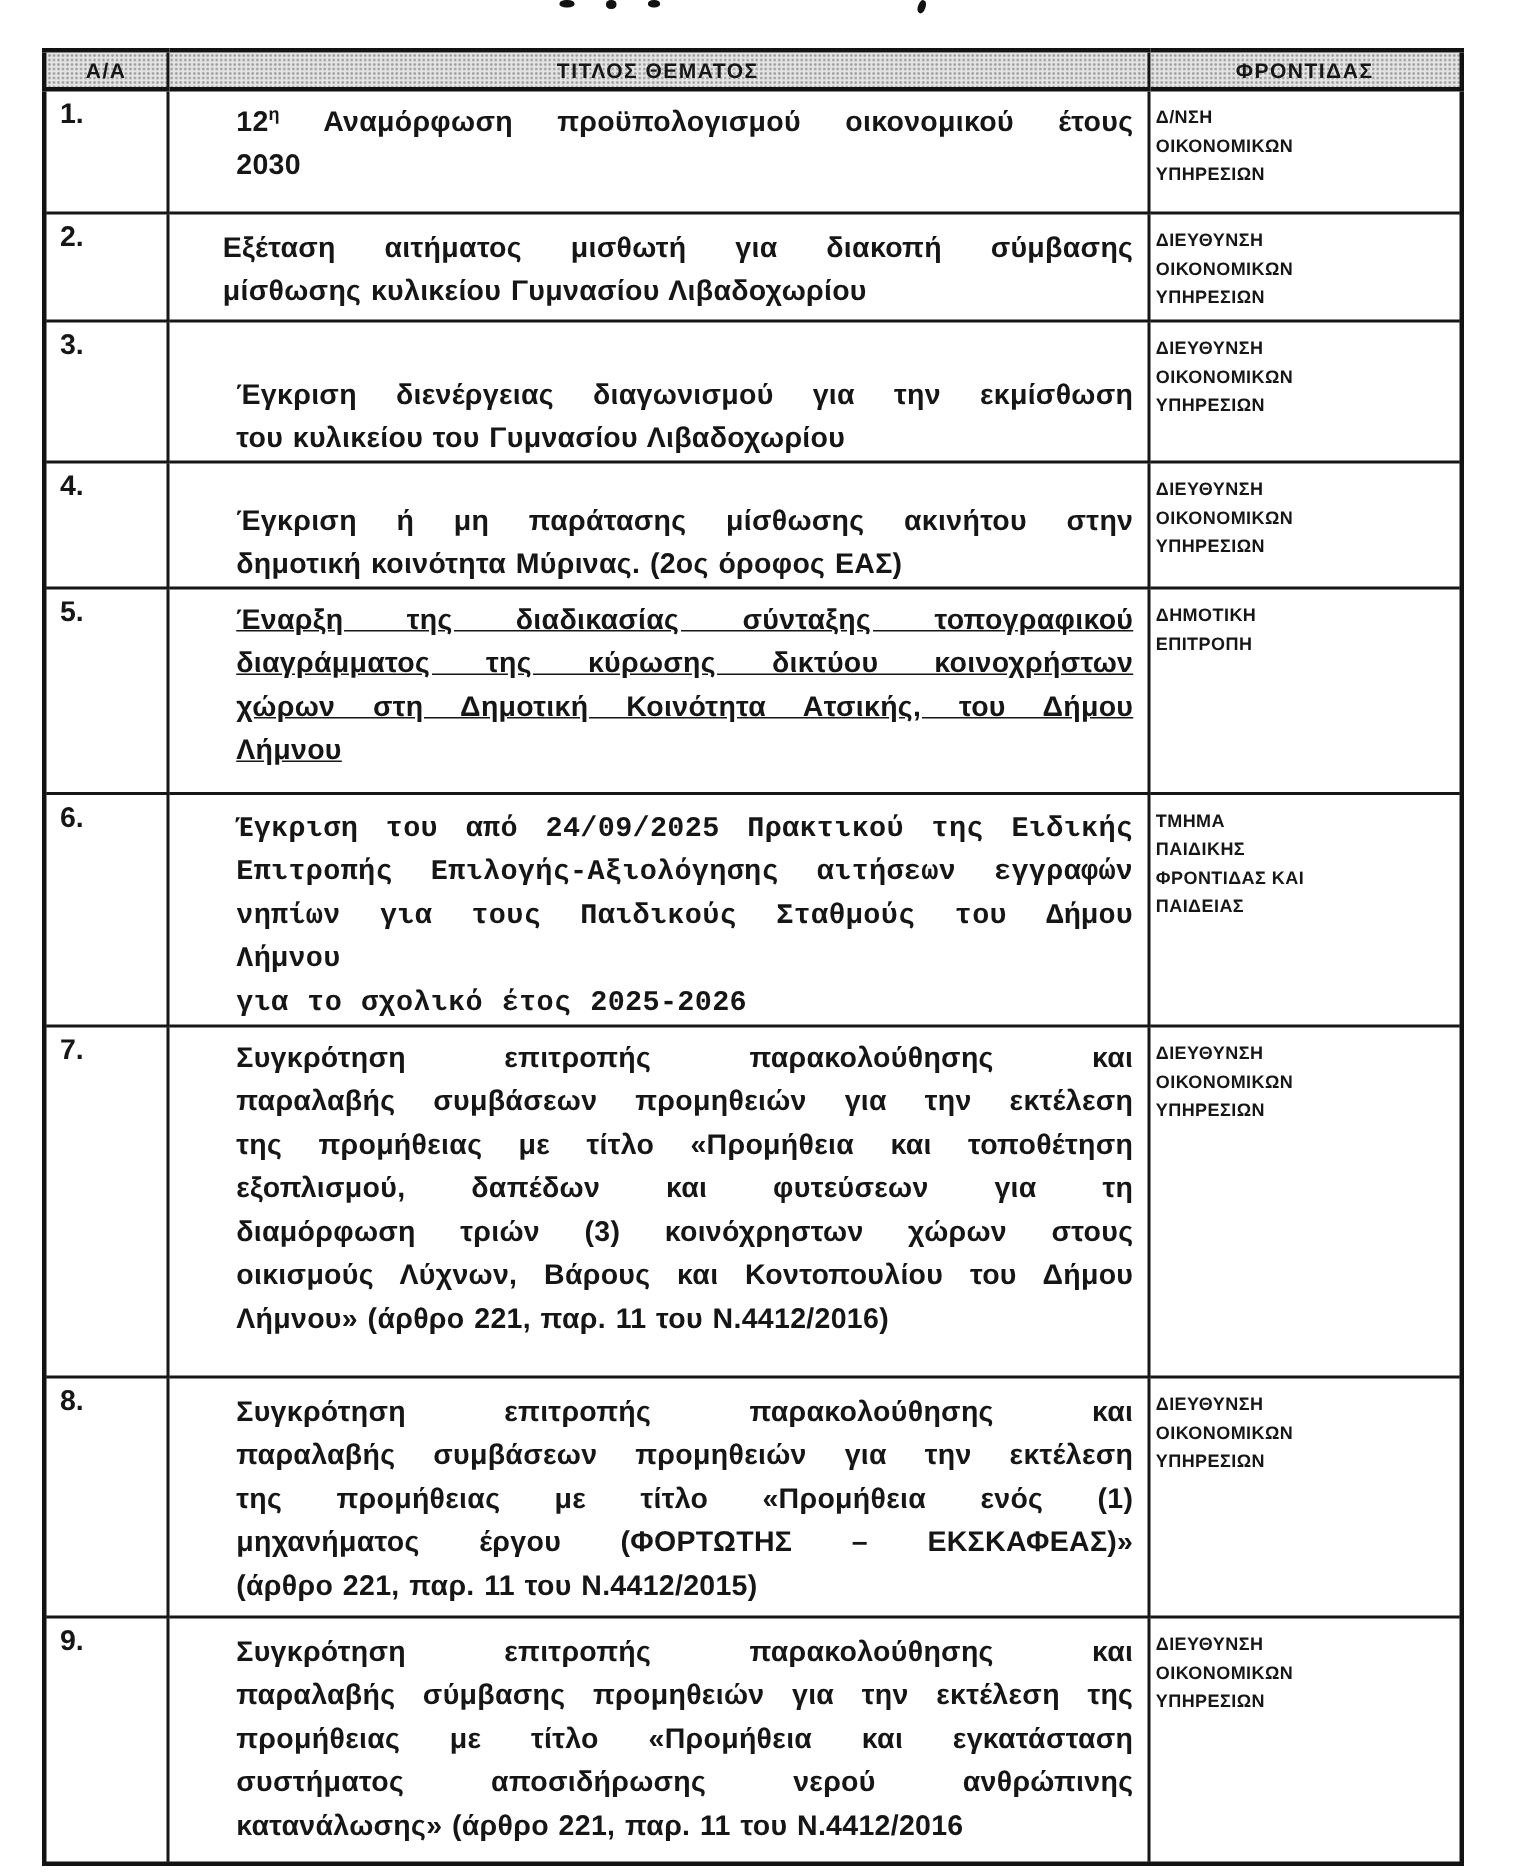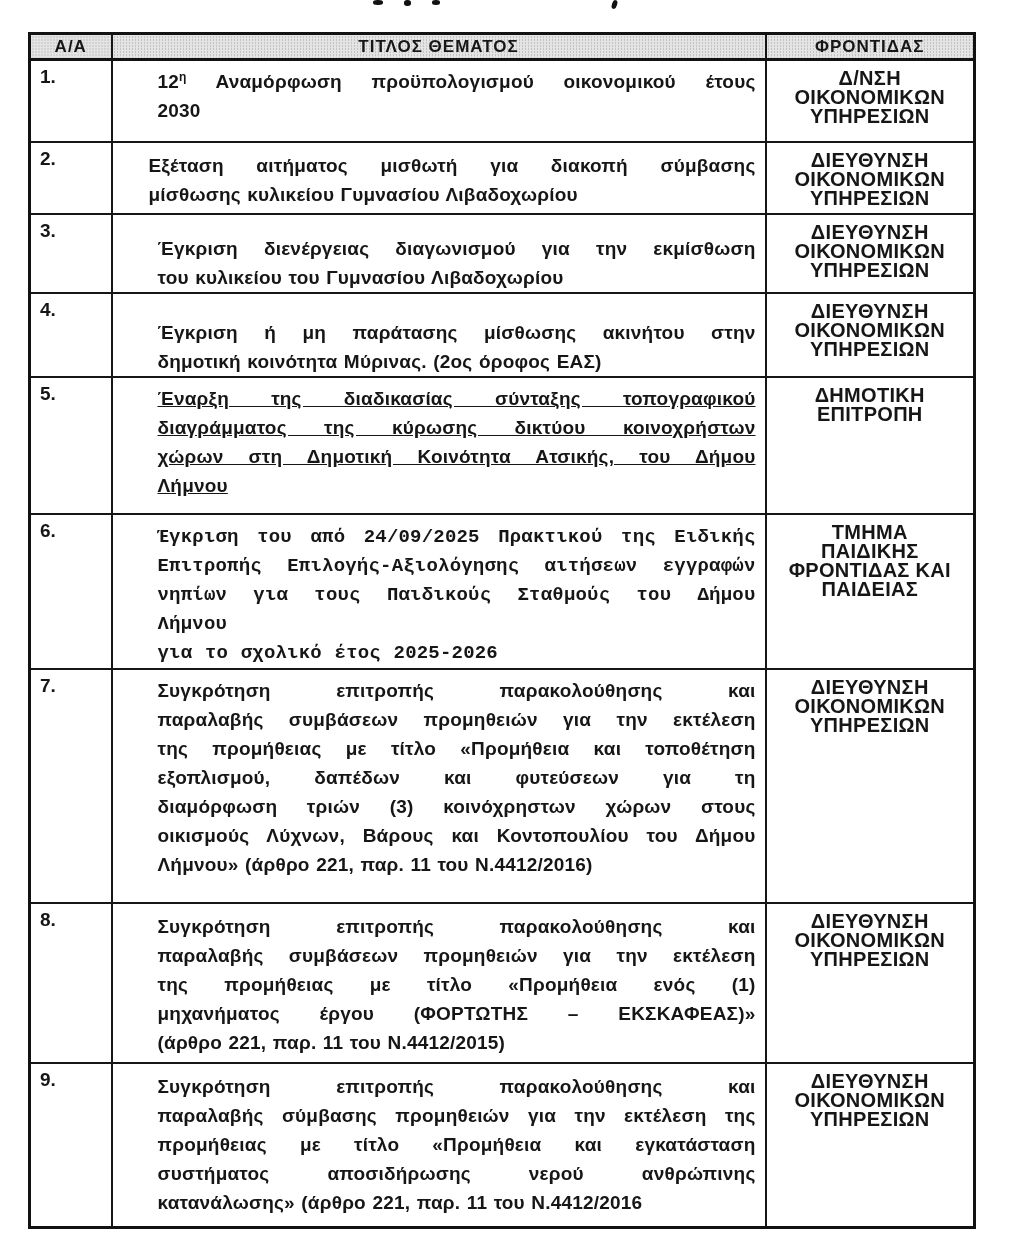--- a/index.html
+++ b/index.html
@@ -15,39 +15,39 @@
     position:absolute;left:28px;top:32px;
     width:945px;border-collapse:collapse;table-layout:fixed;
     border:3px solid #121212;
   }
   col.c1{width:82px;} col.c2{width:654px;} col.c3{width:209px;}
 
   th,td{border:2px solid #161616;vertical-align:top;overflow:hidden;}
 
   thead th{
     height:22px;vertical-align:middle;text-align:center;
-    font-weight:bold;font-size:17px;letter-spacing:1px;
+    font-weight:bold;font-size:14px;letter-spacing:1px;
     background-color:#e4e4e4;
     background-image:radial-gradient(circle,#9f9f9f 0.7px,rgba(0,0,0,0) 1px);
     background-size:3px 3px;
     border-bottom:3px solid #121212;border-top:3px solid #121212;
     padding:1px 0 0 0;
   }
 
   td.c-num{font-weight:bold;font-size:19px;padding:5px 0 0 9px;}
   td.c-title{
     font-weight:bold;font-size:19px;line-height:29px;letter-spacing:.2px;
     padding:6px 9px 0 45px;word-spacing:1px;
   }
   td.c-title .tline{text-align:justify;text-align-last:justify;}
   td.c-title .tlast{text-align:left;text-align-last:left;}
   td.c-title sup{font-size:12px;line-height:0;}
   td.c-rap{
-    font-weight:bold;font-size:20px;line-height:19px;letter-spacing:.3px;
-    text-align:center;padding:8px 4px 0 4px;
+    font-weight:bold;font-size:12px;line-height:19px;letter-spacing:.3px;
+    text-align:left;padding:8px 4px 0 4px;
   }
 </style>
 </head>
 <body>
 
 <div class="page">
 
   <div class="frag" style="left:373px;top:0;width:10px;height:5px;"></div>
   <div class="frag" style="left:404px;top:0;width:7px;height:6px;"></div>
   <div class="frag" style="left:432px;top:0;width:8px;height:5px;"></div>
@@ -86,21 +86,21 @@
             <div class="tline tlast">μίσθωσης κυλικείου Γυμνασίου Λιβαδοχωρίου</div>
           </td>
           <td class="c-rap">
             <div>ΔΙΕΥΘΥΝΣΗ</div>
             <div>ΟΙΚΟΝΟΜΙΚΩΝ</div>
             <div>ΥΠΗΡΕΣΙΩΝ</div>
           </td>
         </tr>
         <tr style="height: 76px;">
           <td class="c-num"><span>3.</span></td>
-          <td class="c-title" style="padding-top: 19px;">
+          <td class="c-title" style="padding-top: 34px;">
             <div class="tline">Έγκριση διενέργειας διαγωνισμού για την εκμίσθωση</div>
             <div class="tline tlast">του κυλικείου του Γυμνασίου Λιβαδοχωρίου</div>
           </td>
           <td class="c-rap">
             <div>ΔΙΕΥΘΥΝΣΗ</div>
             <div>ΟΙΚΟΝΟΜΙΚΩΝ</div>
             <div>ΥΠΗΡΕΣΙΩΝ</div>
           </td>
         </tr>
         <tr style="height: 80px;">

